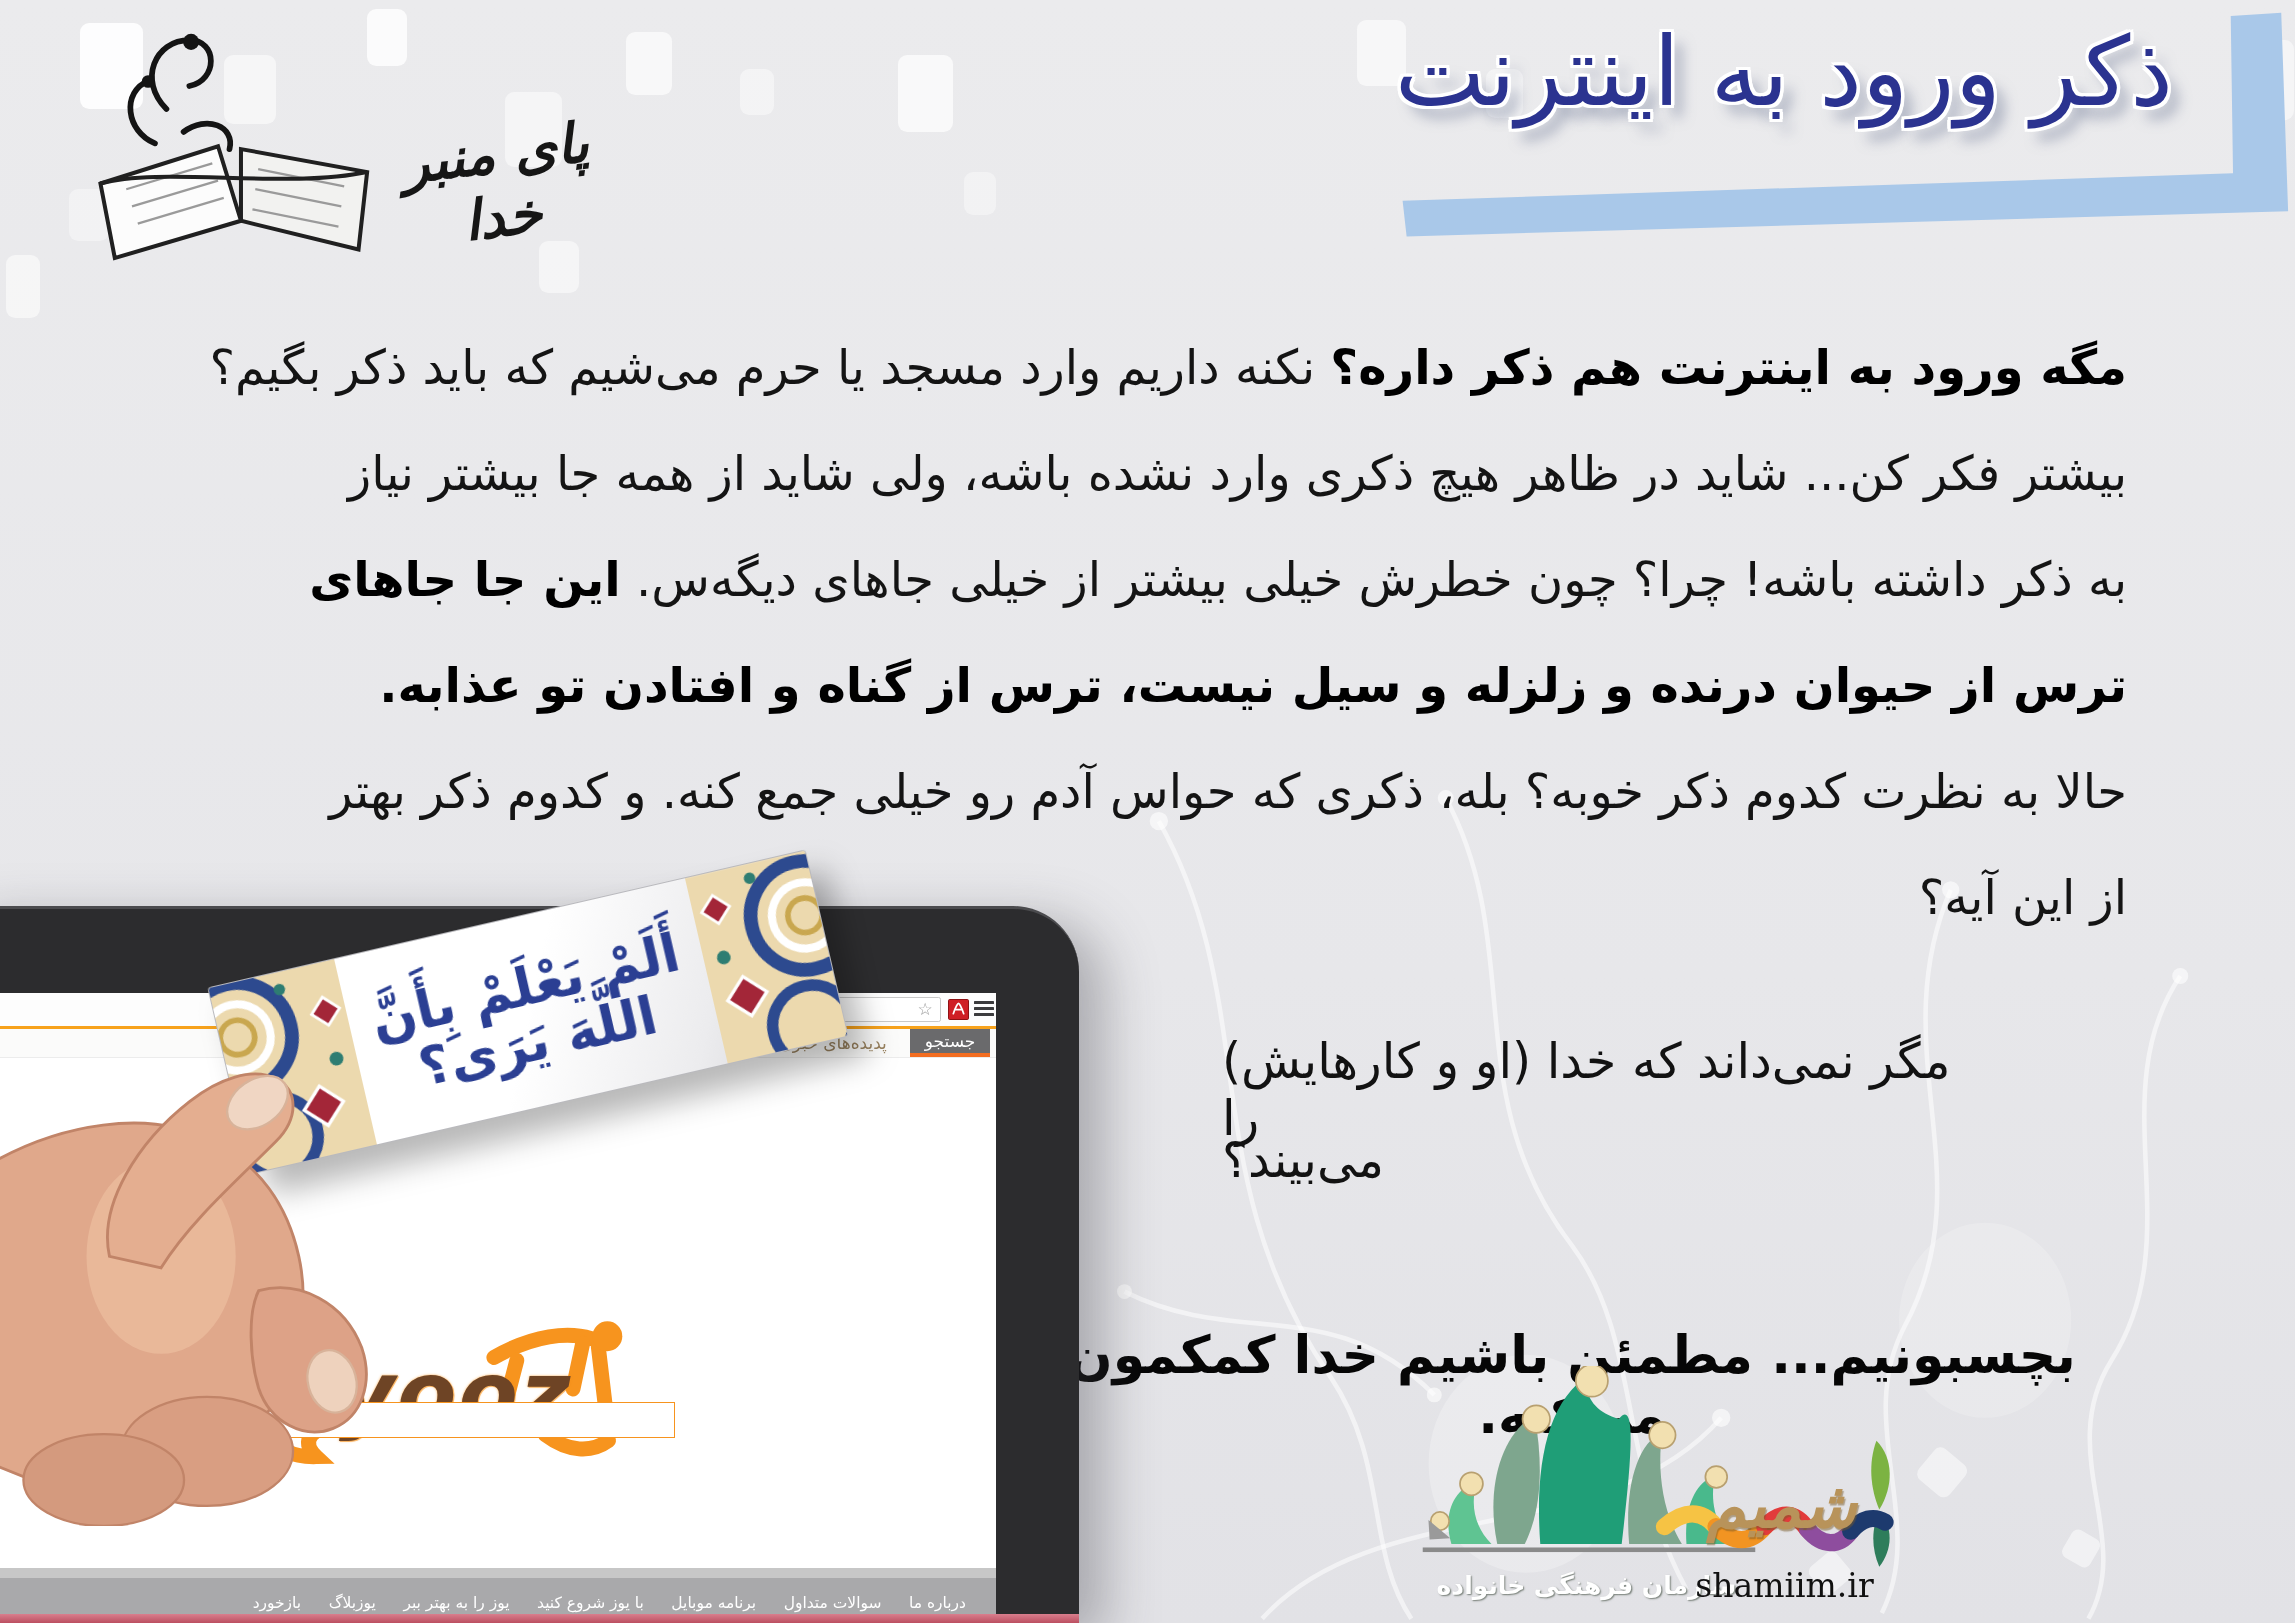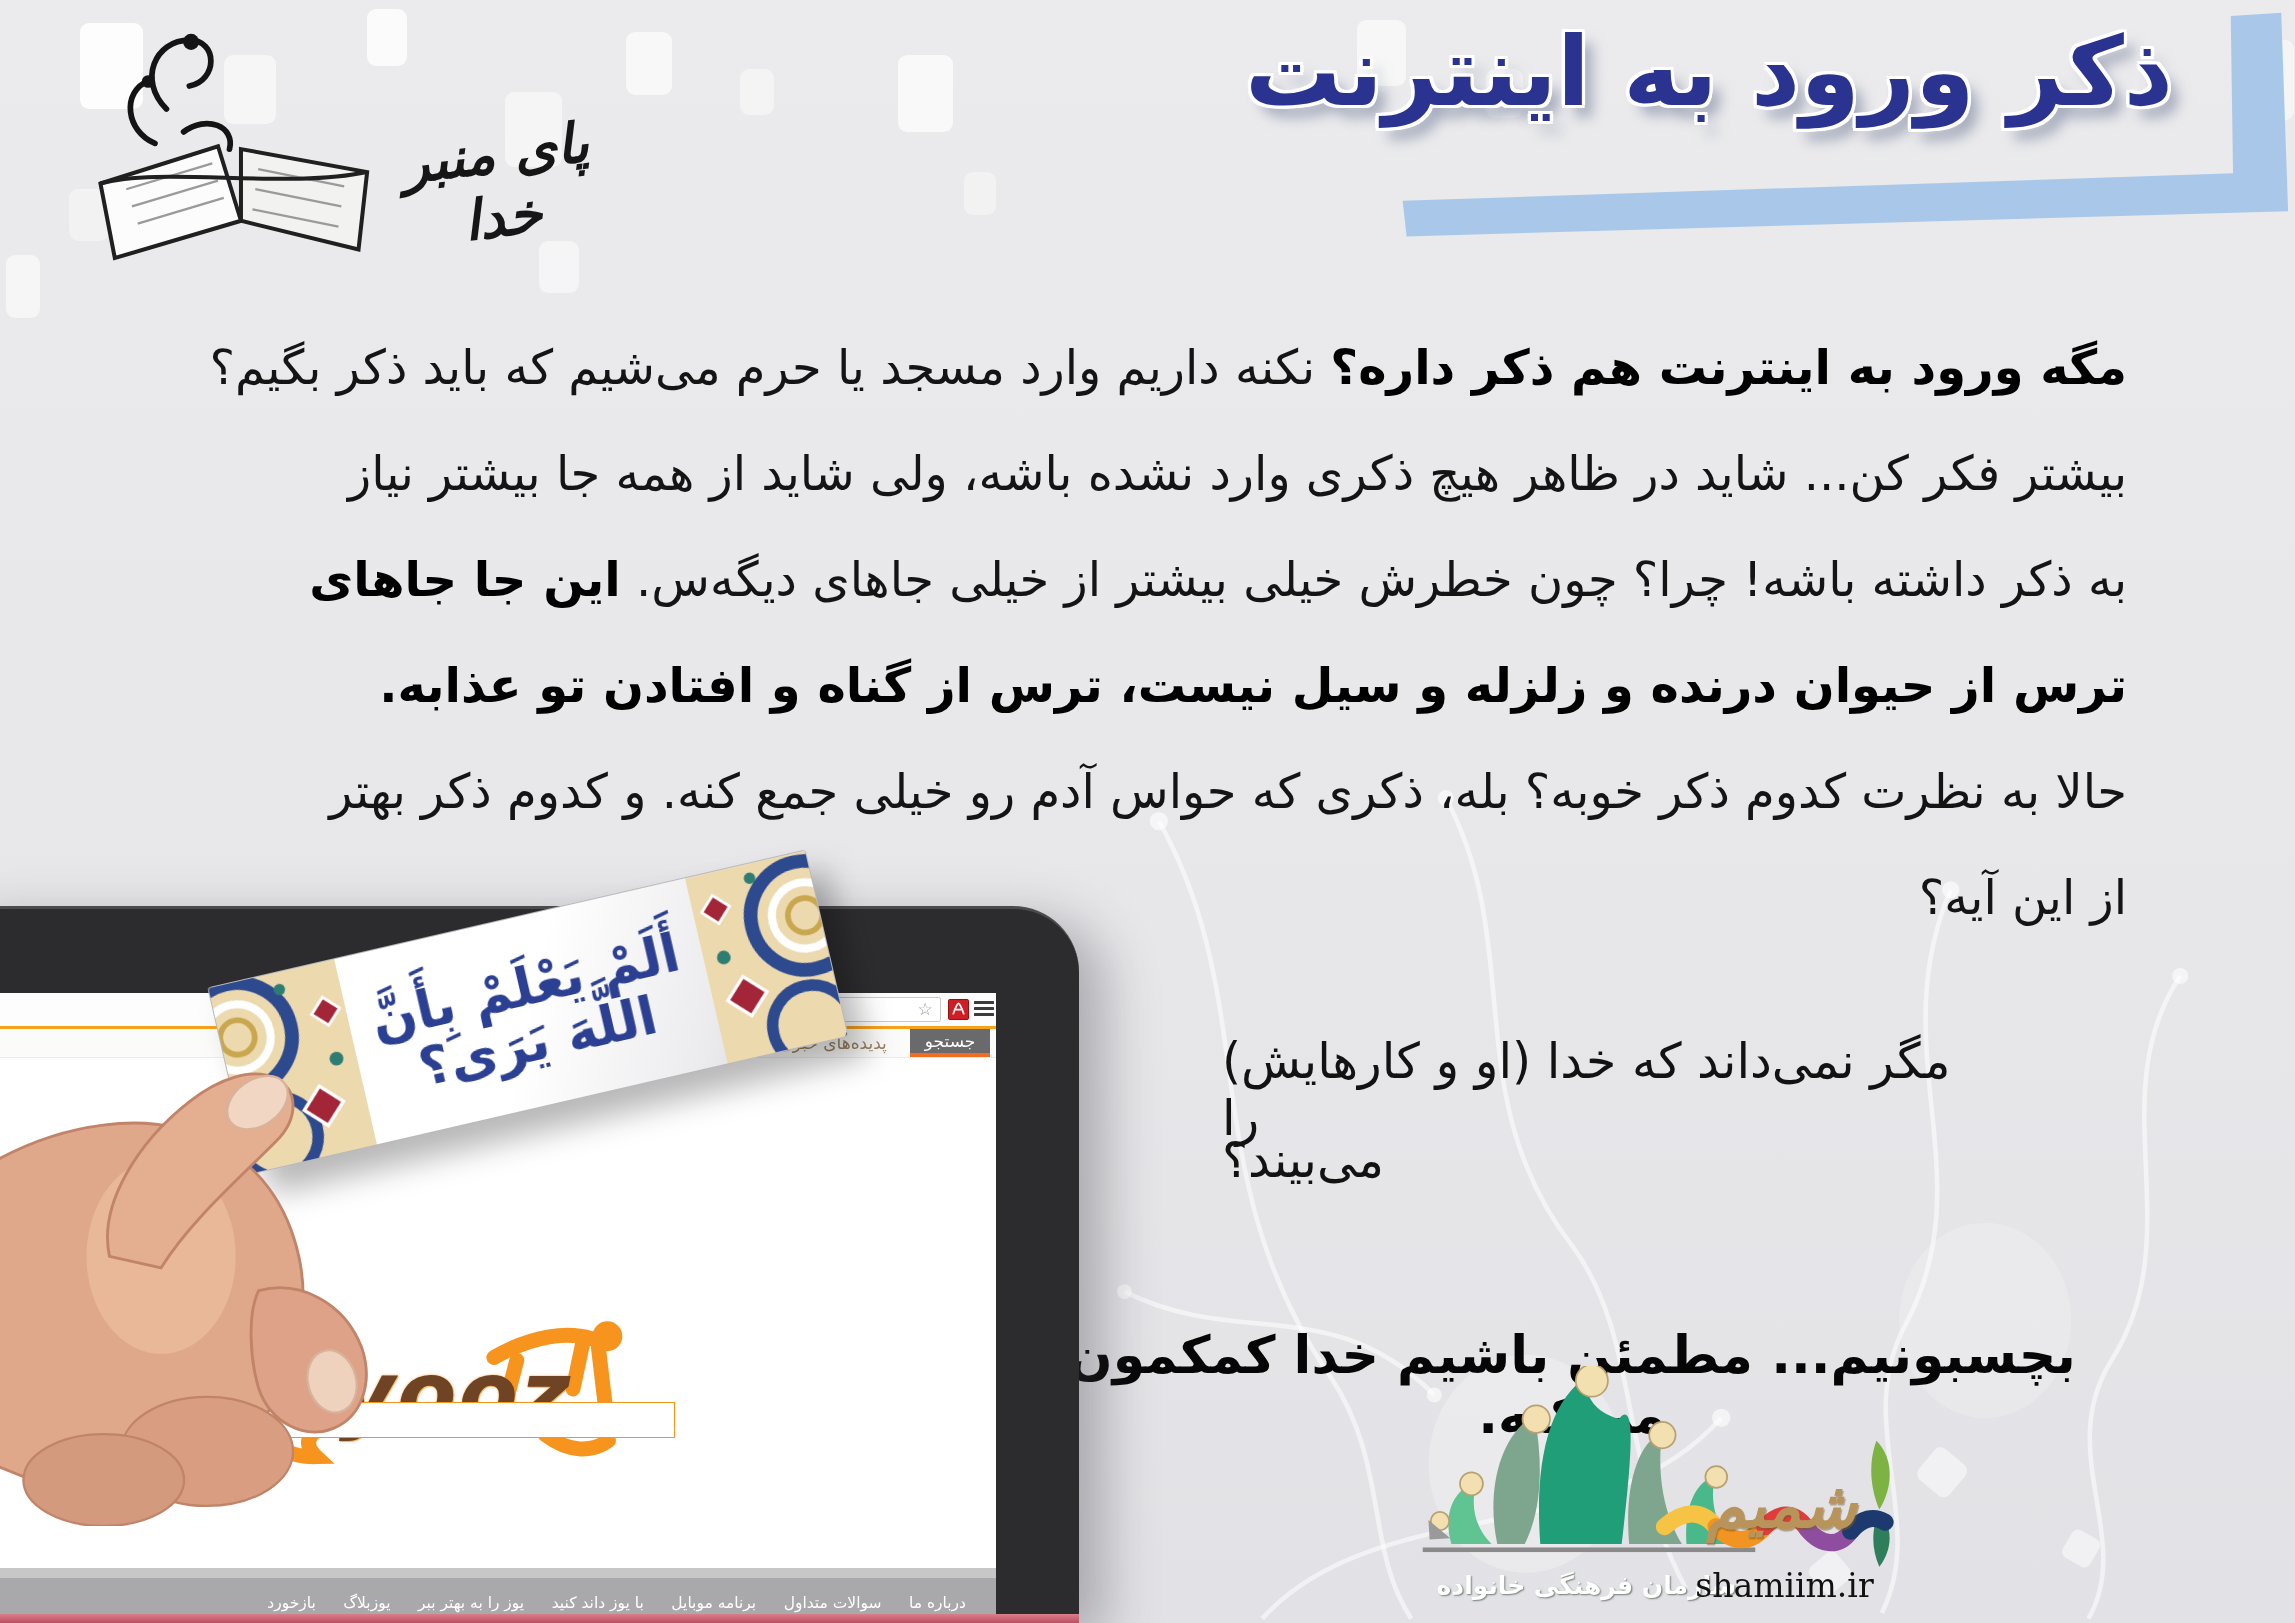--- a/index.html
+++ b/index.html
@@ -9,21 +9,21 @@
     font-family:"DejaVu Sans","Liberation Sans",sans-serif;}
   .abs{position:absolute;}
 
   
   .tile{position:absolute;background:#fff;border-radius:9.2px;}
 
   
   #title-wrap{position:absolute;top:0;right:0;width:1033px;height:264px;}
   #title-shadow{position:absolute;left:0;top:0;width:1033px;height:264px;}
   #page-title{position:absolute;top:16px;right:122px;direction:rtl;
-    font-size:96px;font-weight:bold;color:#2b3390;letter-spacing:1.1px;white-space:nowrap;
+    font-size:96px;font-weight:normal;color:#2b3390;letter-spacing:1.1px;white-space:nowrap;
     text-shadow:-3.4px 0 0 #fff,3.4px 0 0 #fff,0 -3.4px 0 #fff,0 3.4px 0 #fff,
       -2.9px -2.9px 0 #fff,2.9px 2.9px 0 #fff,-2.9px 2.9px 0 #fff,2.9px -2.9px 0 #fff,
       10.3px 11.5px 12.6px rgba(110,120,150,.55);}
 
   
   #brand-caption{position:absolute;left:367px;top:121px;width:264px;direction:rtl;
     font-size:55px;font-weight:bold;color:#161616;transform:rotate(-7deg);
     font-style:italic;text-align:center;}
 
   
@@ -249,21 +249,21 @@
             <div class="thumb" style="width: 83px; background: linear-gradient(160deg, rgb(22, 33, 60), rgb(5, 10, 24));"></div>
             <div class="thumb" style="width: 85px; background: linear-gradient(160deg, rgb(49, 69, 154), rgb(164, 42, 53));"></div>
           </div>
         <div id="chevron">❯</div>
       </div>
 
       <div id="bfooter">
           <div class="flink">درباره ما</div>
           <div class="flink">سوالات متداول</div>
           <div class="flink">برنامه موبایل</div>
-          <div class="flink">با یوز داند کنید</div>
+          <div class="flink">با یوز شروع کنید</div>
           <div class="flink">یوز را به بهتر ببر</div>
           <div class="flink">یوزبلاگ</div>
           <div class="flink">بازخورد</div>
         </div>
     </div>
     <div id="pinkstrip"></div>
   </div>
 
   <div id="card">
     <svg class="deco" id="deco-l" viewBox="0 0 225 335">

